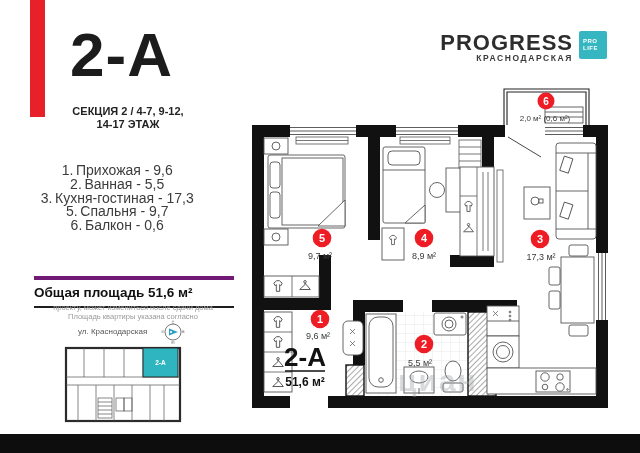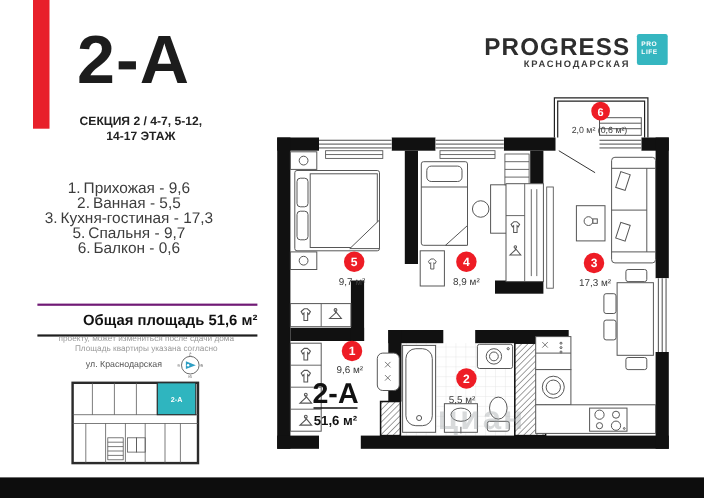--- a/index.html
+++ b/index.html
@@ -10,22 +10,22 @@
   }
   
   .red-bar{position:absolute;left:30px;top:0;width:15px;height:117px;background:#e8202a;}
   .title{position:absolute;left:70px;top:24px;font-size:62px;font-weight:700;color:#1c1c1c;letter-spacing:1px;line-height:62px;}
   .section{position:absolute;left:38px;top:105px;width:180px;text-align:center;
     font-size:11px;font-weight:700;color:#222;line-height:13px;}
   .room-list{position:absolute;left:38px;top:164px;font-size:14px;color:#3c3c3c;line-height:13.8px;text-align:center;}
   .room-list .row{white-space:nowrap;}
   .room-list .num{display:inline-block;width:17px;}
   .total-block{position:absolute;left:34px;top:276px;width:200px;
-    border-top:2px solid #701a75;border-bottom:2px solid #1e1e1e;
-    padding:5px 0 6px;text-align:right;font-weight:700;font-size:13.5px;color:#111;}
+    border-top:4px solid #701a75;border-bottom:2px solid #1e1e1e;
+    padding:5px 0 6px;text-align:left;font-weight:700;font-size:13.5px;color:#111;}
   .disclaimer{position:absolute;left:22px;top:303px;width:222px;text-align:center;
     font-size:7.5px;color:#9a9a9a;line-height:9px;}
   .street-row{position:absolute;left:0;top:319px;width:250px;height:26px;}
   .street{position:absolute;left:78px;top:8px;font-size:8px;color:#555;}
   .compass{position:absolute;left:160px;top:0;}
   .mini-plan{position:absolute;left:64px;top:346px;}
   
   .logo{position:absolute;left:455px;top:30px;width:160px;height:42px;}
   .logo-name{position:absolute;right:42px;top:0;font-size:22px;font-weight:600;color:#2d2d2d;letter-spacing:1px;}
   .logo-sub{position:absolute;right:42px;top:23px;font-size:8.5px;font-weight:600;color:#3a3a3a;letter-spacing:1.6px;}
@@ -37,21 +37,21 @@
     font-size:30px;font-weight:700;color:#9aa0a3;opacity:.38;letter-spacing:2px;}
   .bottom-bar{position:absolute;left:0;top:434px;width:640px;height:19px;background:#0d0d0d;}
   svg text{font-family:"Liberation Sans", sans-serif;}
 </style>
 </head>
 <body>
 
 <div class="red-bar"></div>
 <div class="title">2-А</div>
 <div class="section">
-  <div>СЕКЦИЯ 2 / 4-7, 5-12,</div>
+  <div>СЕКЦИЯ 2 / 4-7, 9-12,</div>
   <div>14-17 ЭТАЖ</div>
 </div>
 
 <div class="room-list">
   <div class="row"><span class="num">1.</span><span>Прихожая - 9,6</span></div>
   <div class="row"><span class="num">2.</span><span>Ванная - 5,5</span></div>
   <div class="row"><span class="num">3.</span><span>Кухня-гостиная - 17,3</span></div>
   <div class="row"><span class="num">5.</span><span>Спальня - 9,7</span></div>
   <div class="row"><span class="num">6.</span><span>Балкон - 0,6</span></div>
 </div>

